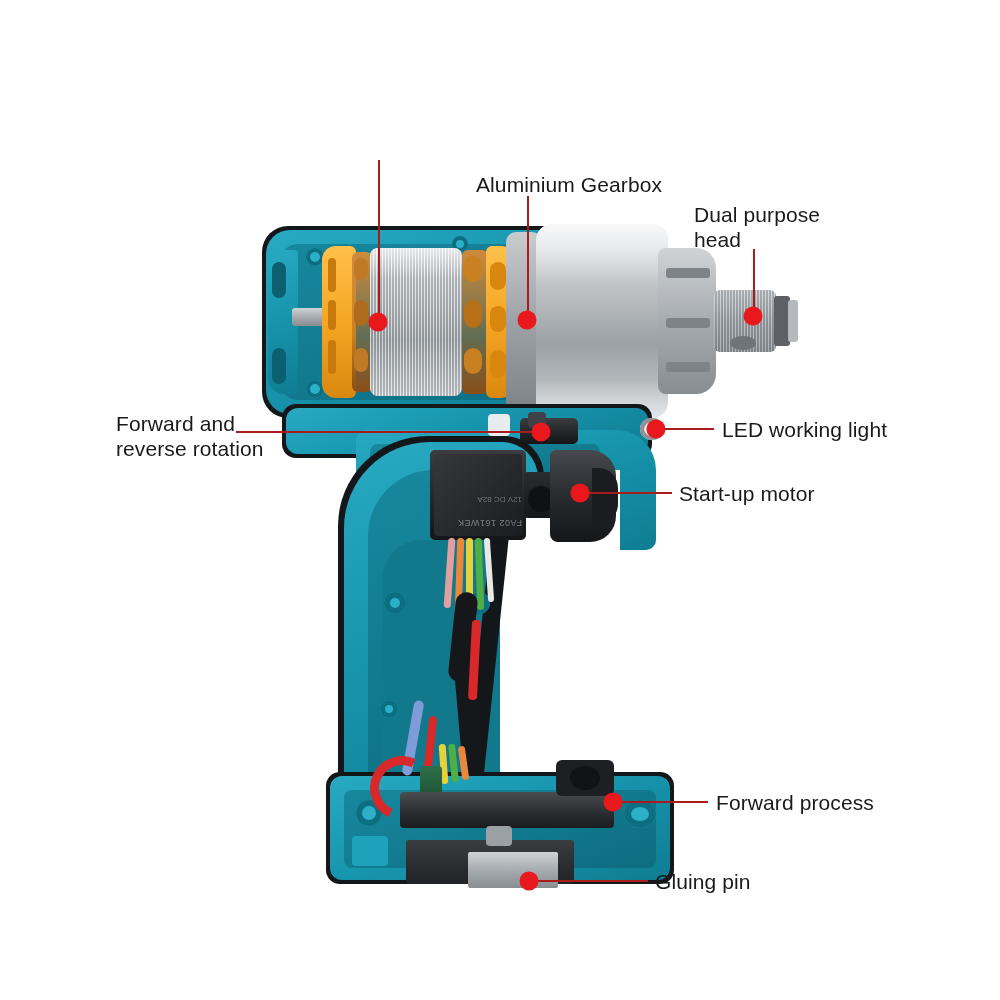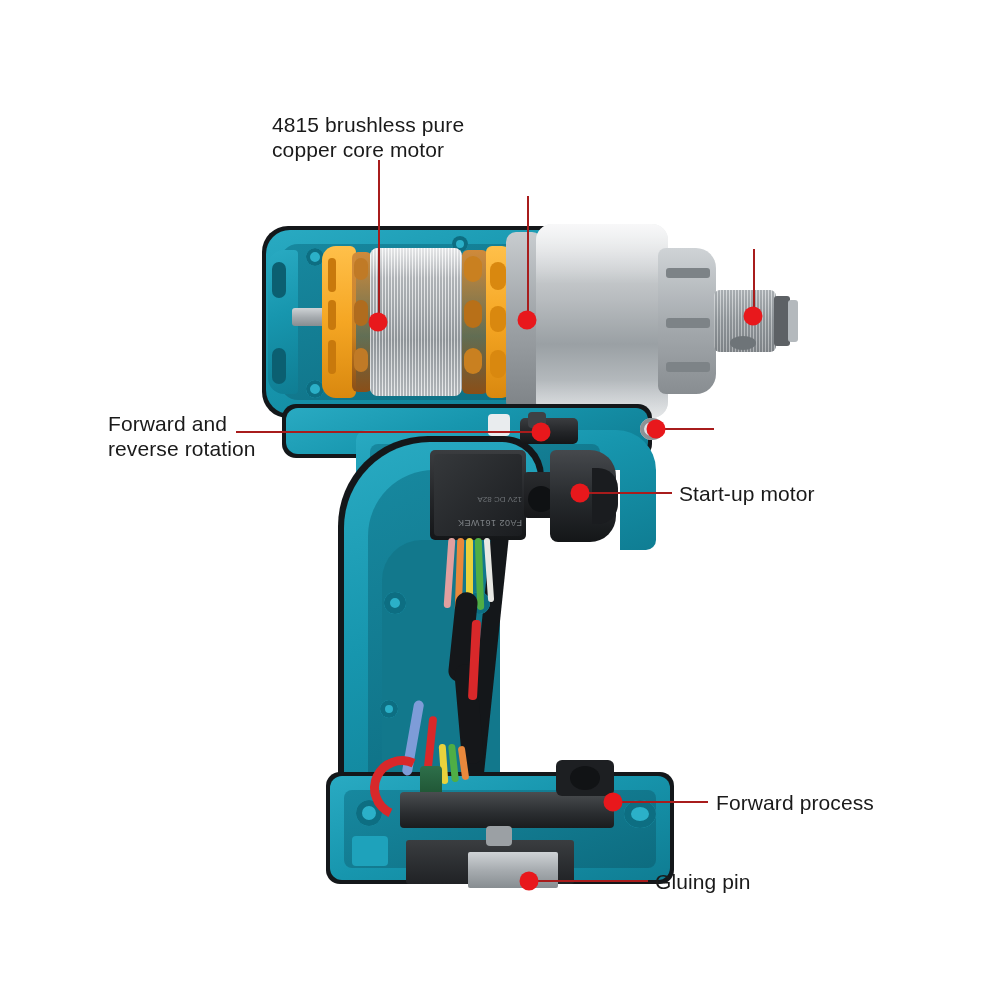--- a/index.html
+++ b/index.html
@@ -193,21 +193,23 @@
 
   <div class="lead h" style="left:580px;top:492px;width:92px;"></div>
   <div class="dot" style="left:580px;top:493px;"></div>
 
   <div class="lead h" style="left:613px;top:801px;width:95px;"></div>
   <div class="dot" style="left:613px;top:802px;"></div>
 
   <div class="lead h" style="left:529px;top:880px;width:119px;"></div>
   <div class="dot" style="left:529px;top:881px;"></div>
 
-  <div class="label" style="left:272px;top:112px;">4815 brushless pure
-copper core motor</div>
-  <div class="label" style="left:108px;top:411px;">Forward and
+  <div class="label" style="left:476px;top:172px;">Aluminium Gearbox</div>
+  <div class="label" style="left:694px;top:202px;">Dual purpose
+head</div>
+  <div class="label" style="left:116px;top:411px;">Forward and
 reverse rotation</div>
+  <div class="label" style="left:722px;top:417px;">LED working light</div>
   <div class="label" style="left:679px;top:481px;">Start-up motor</div>
   <div class="label" style="left:716px;top:790px;">Forward process</div>
   <div class="label" style="left:655px;top:869px;">Gluing pin</div>
 
 </div>
 
 </body></html>

